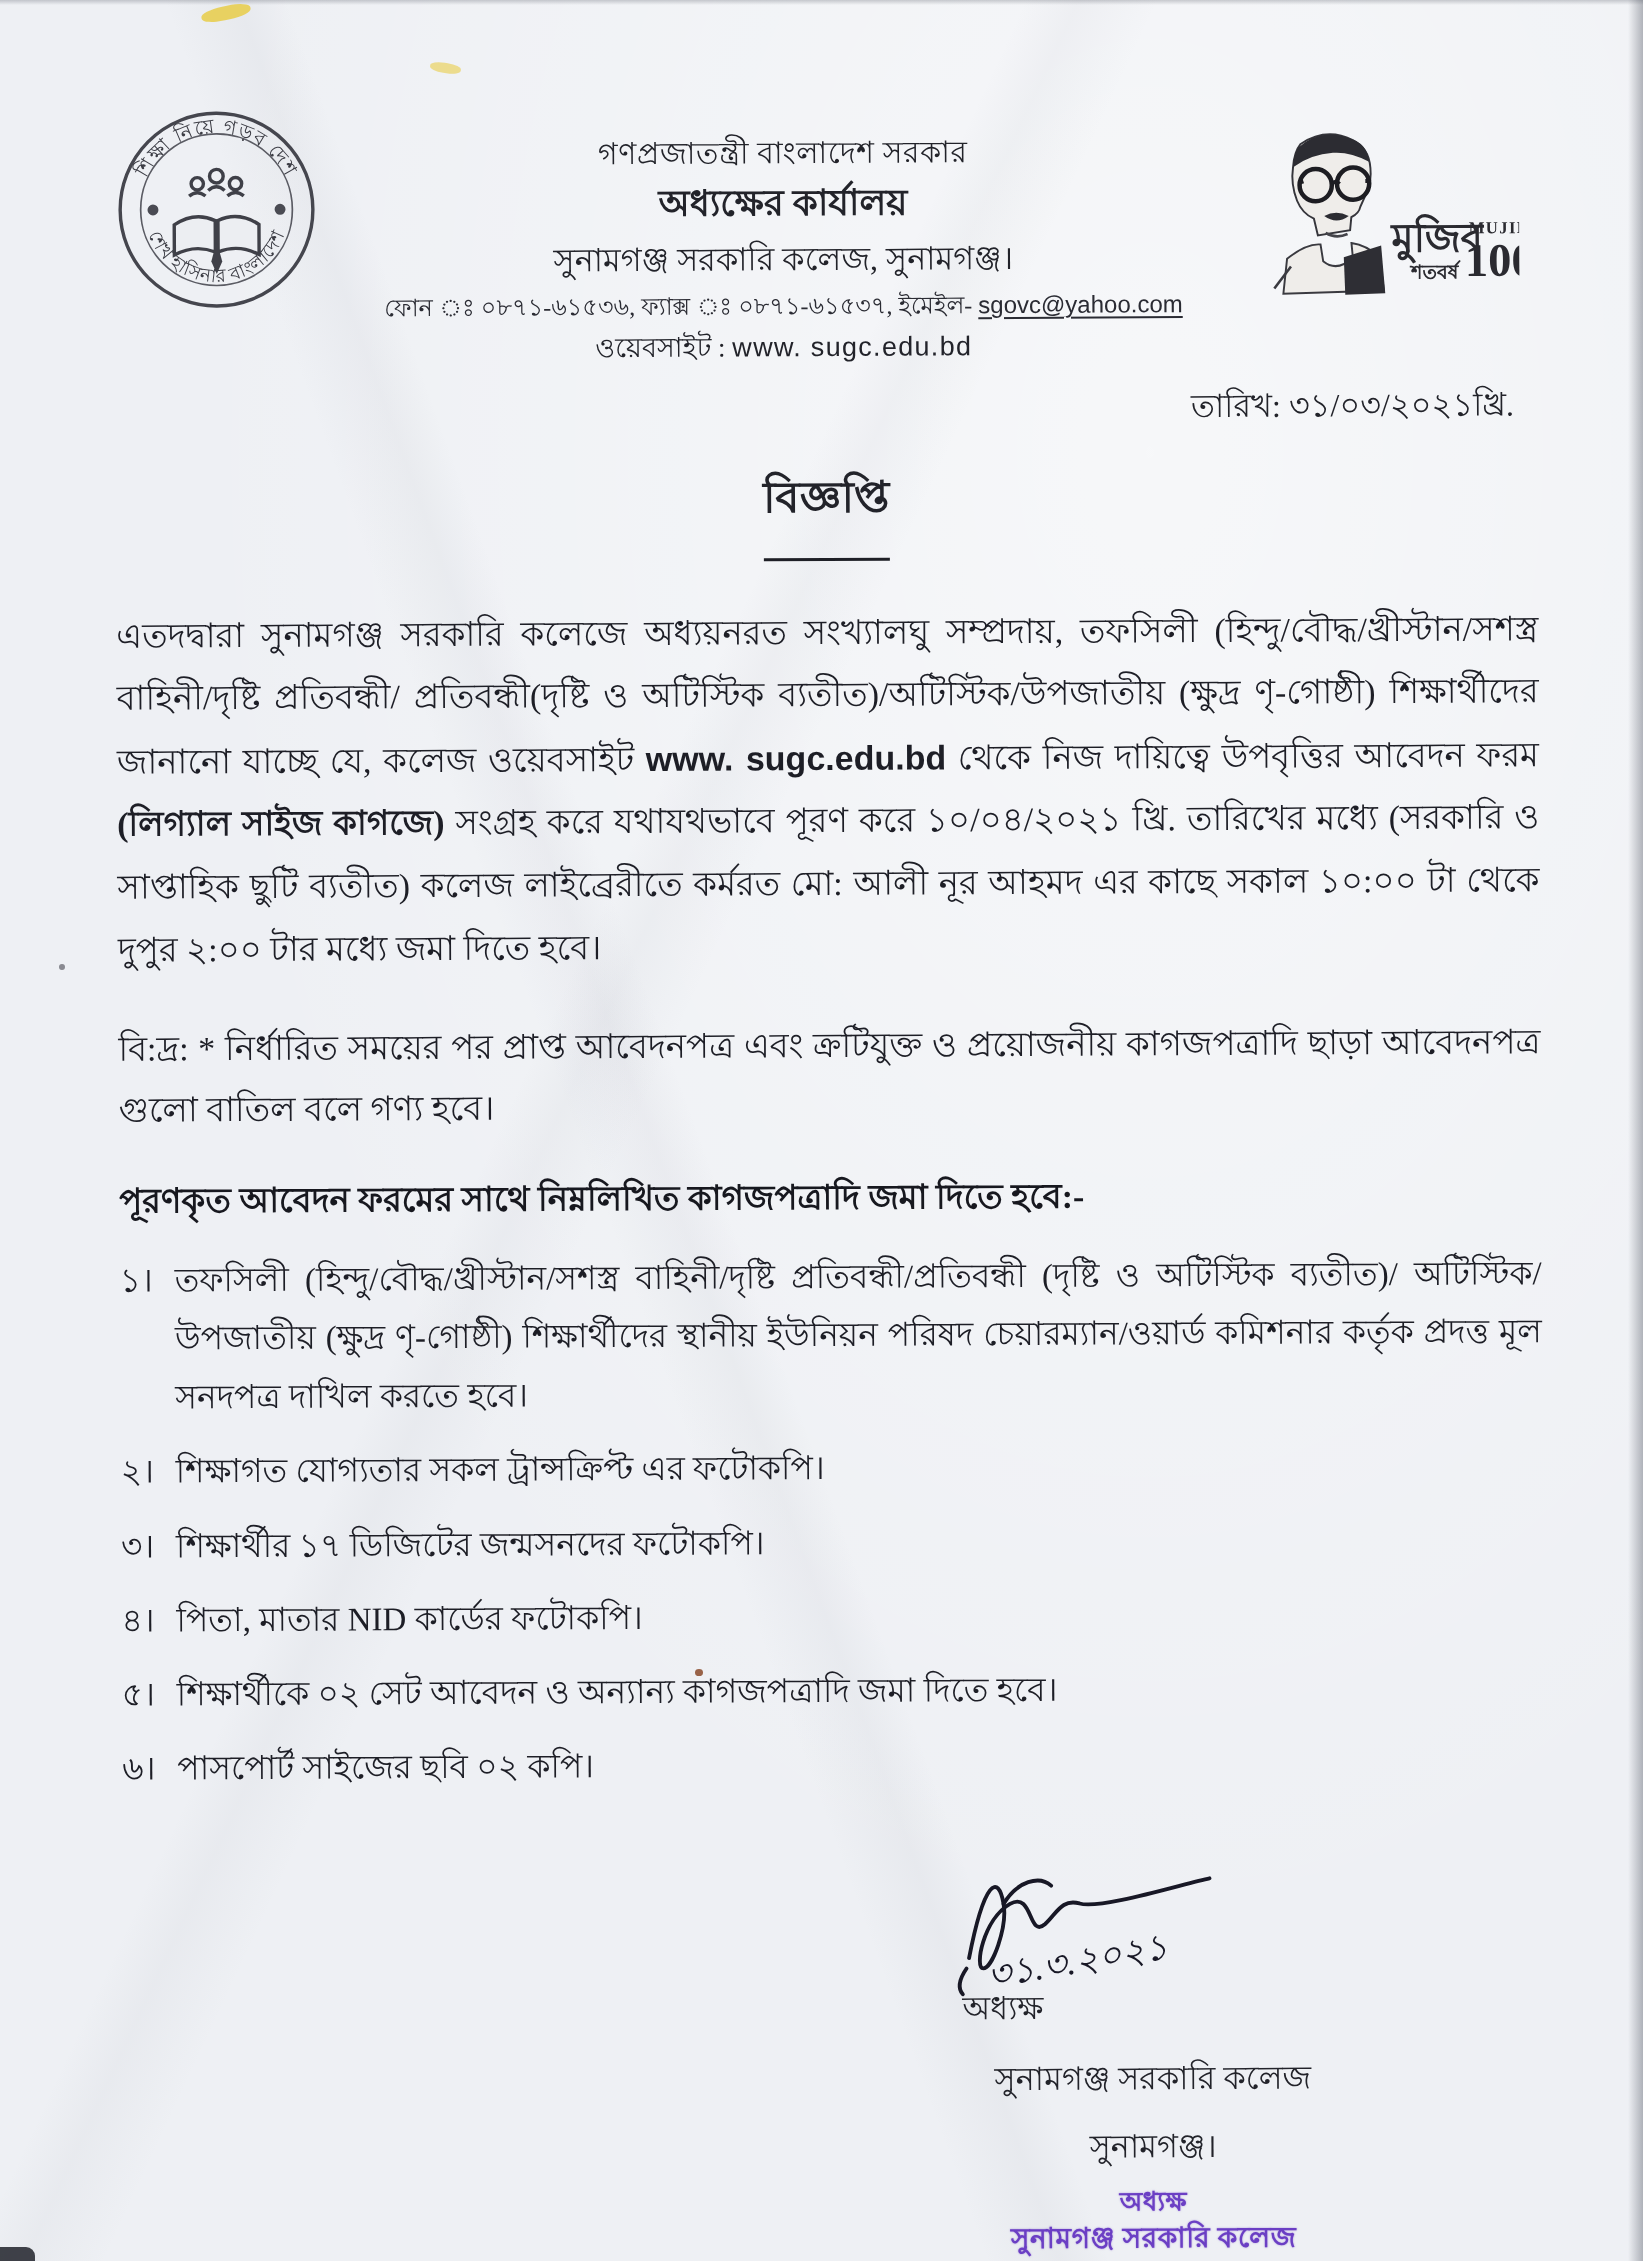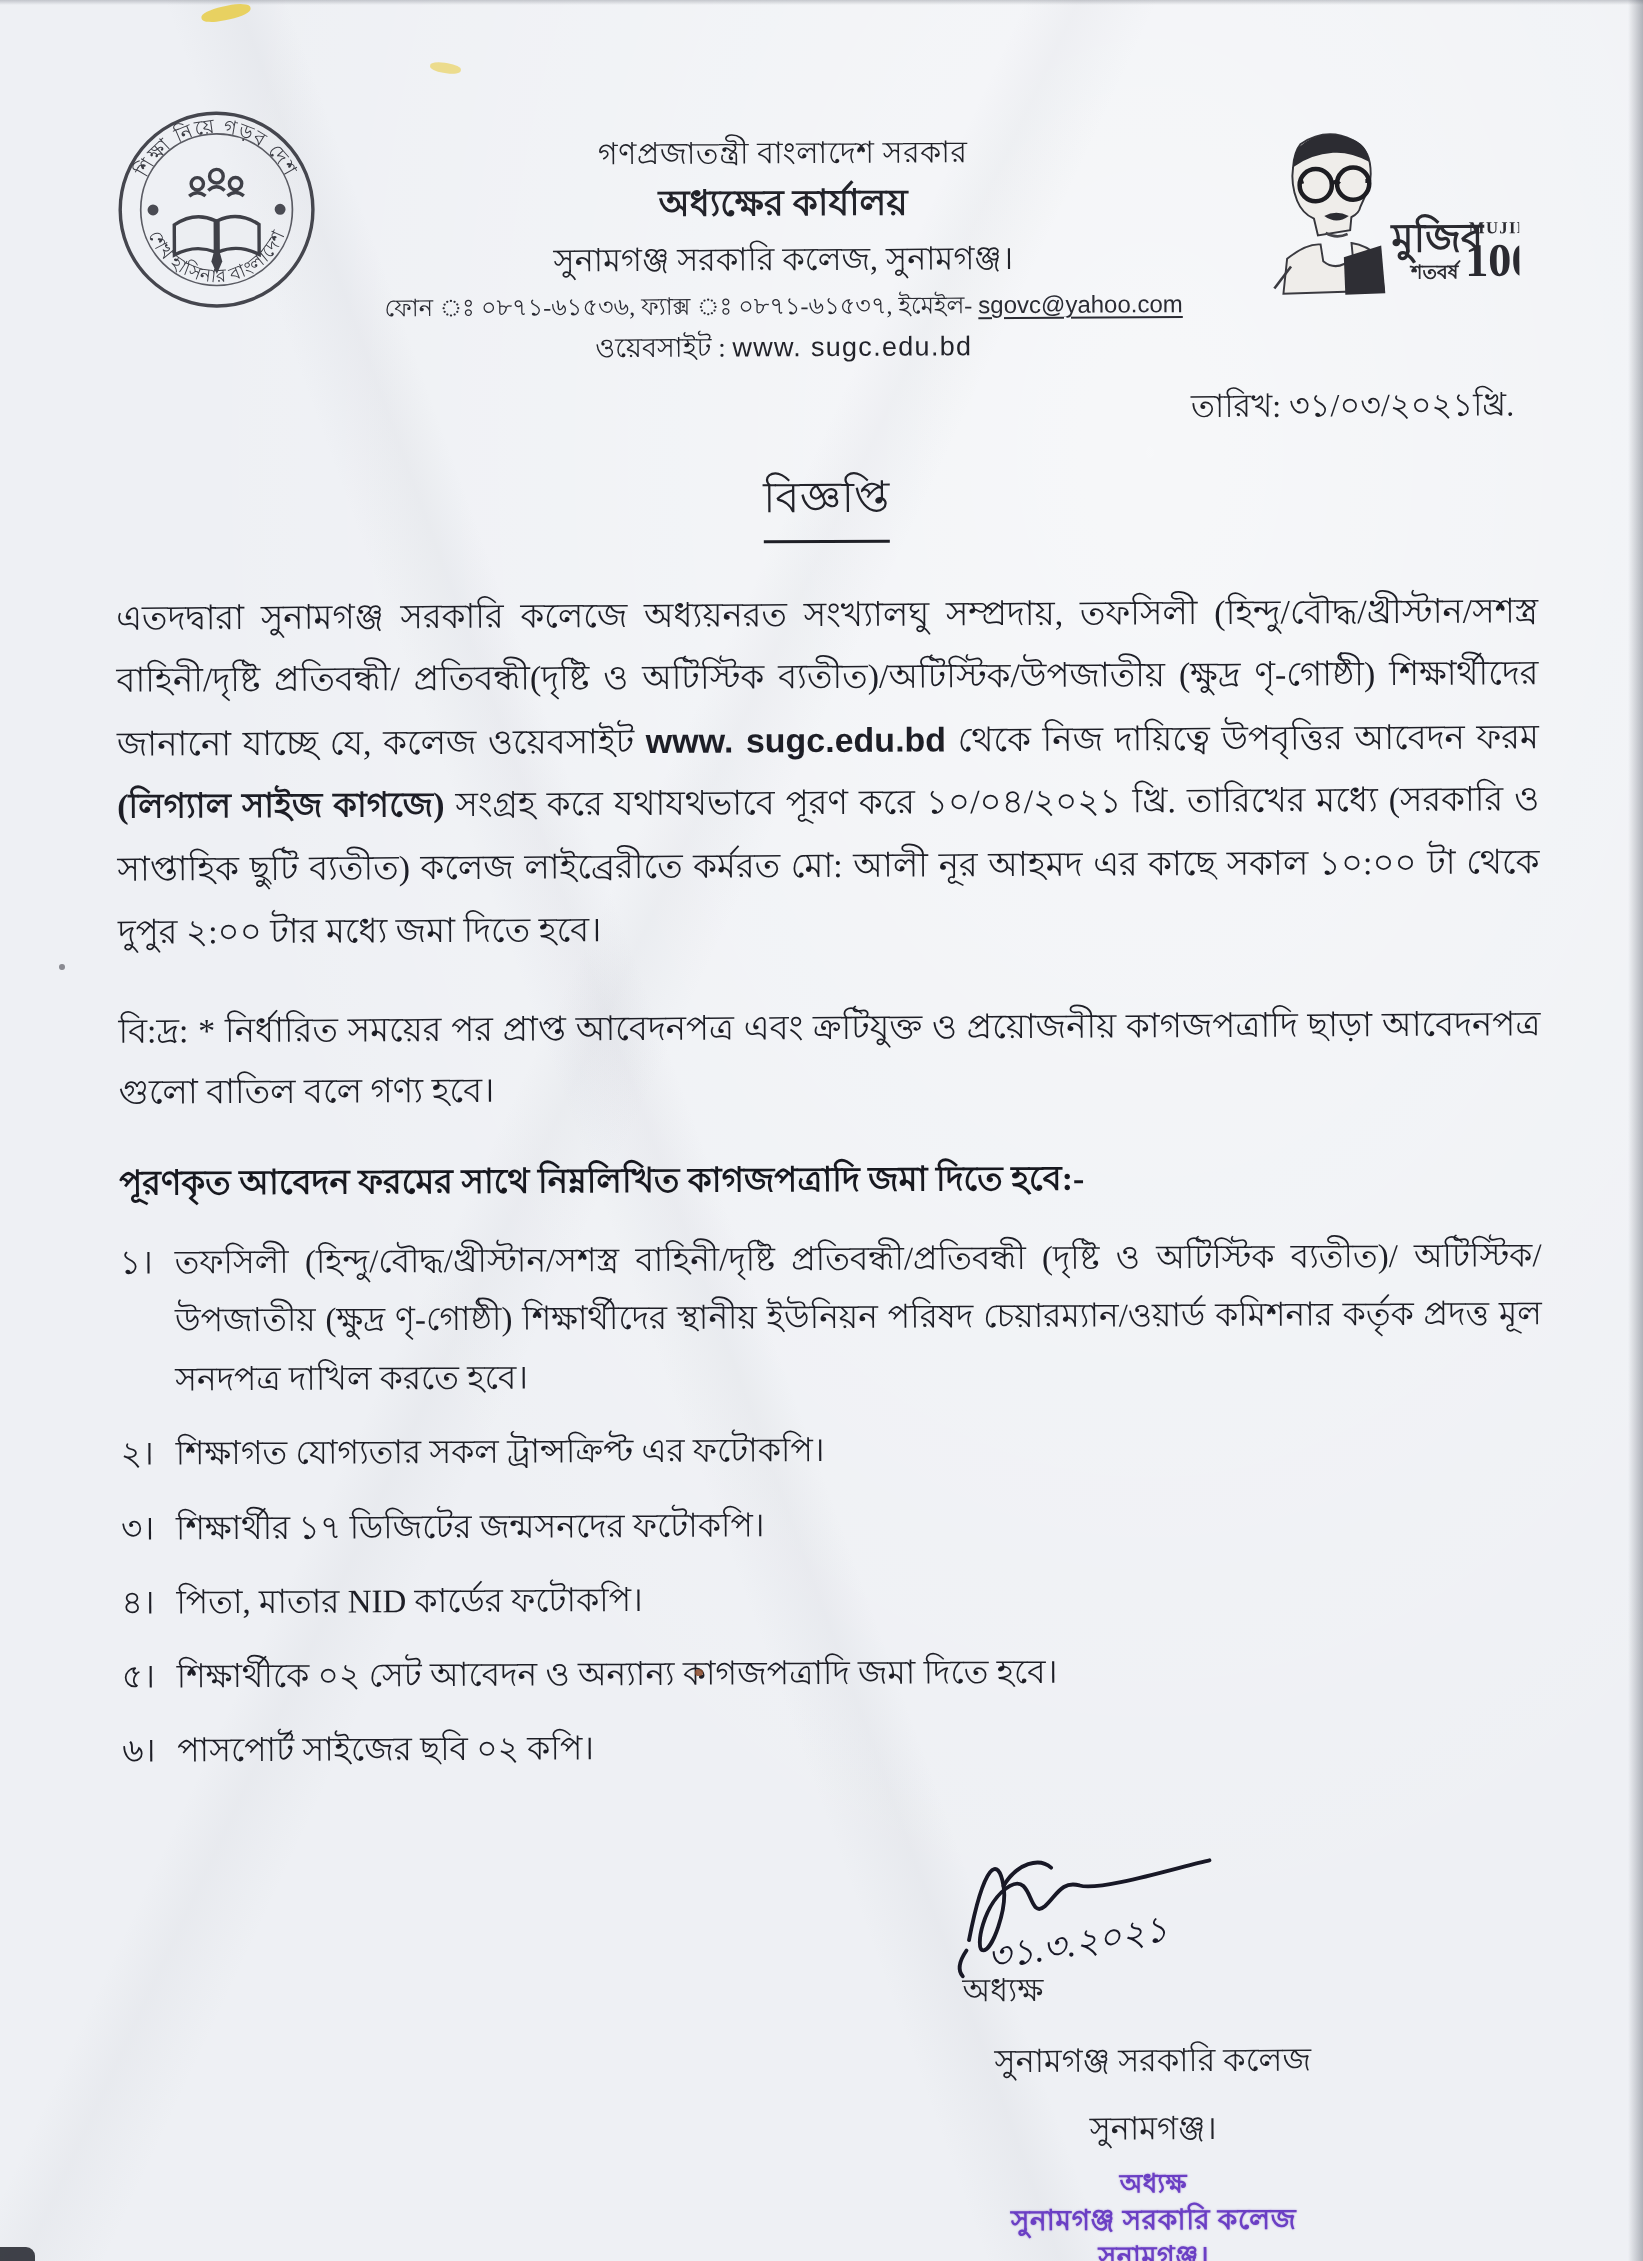--- a/index.html
+++ b/index.html
@@ -43,22 +43,22 @@
   .h-contact .email{text-decoration:underline;text-underline-offset:3.9px;font-family:"Liberation Sans","DejaVu Sans",sans-serif;}
   .h-site{font-size:27px;margin-top:15.5px;}
   .h-site .url{font-family:"Liberation Sans","DejaVu Sans",sans-serif;letter-spacing:1.3px;}
   .mujib-wrap{padding-top:46px;display:flex;justify-content:flex-end;padding-right:17px;}
 
   .date-line{text-align:right;font-size:32px;margin-top:22px;padding-right:23px;}
 
   
   .title-row{text-align:center;margin-top:28px;}
   .doc-title{
-    display:inline-block;font-size:43px;font-weight:normal;
-    border-bottom:3.2px solid #1e1f26;padding-bottom:4px;letter-spacing:0.6px;
+    display:inline-block;font-size:43px;font-weight:bold;
+    border-bottom:3.2px solid #1e1f26;padding-bottom:22px;letter-spacing:0.6px;
   }
 
   
   .para{
     margin-top:41px;font-size:34px;line-height:1.84;text-align:justify;
     color:#1d1e26;
   }
   .b{font-weight:bold;}
   .latin{font-family:"Liberation Sans","DejaVu Sans",sans-serif;}
   .note{margin-top:37px;font-size:34px;line-height:1.8;text-align:justify;color:#1d1e26;}

